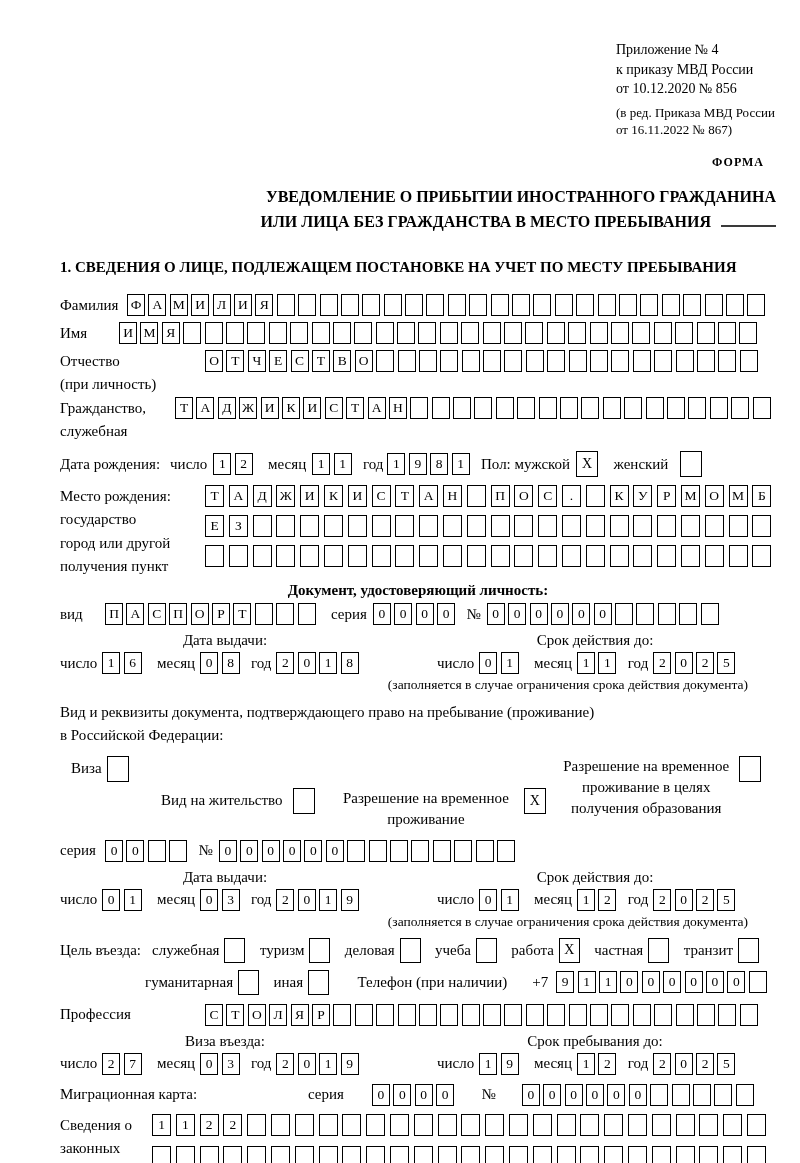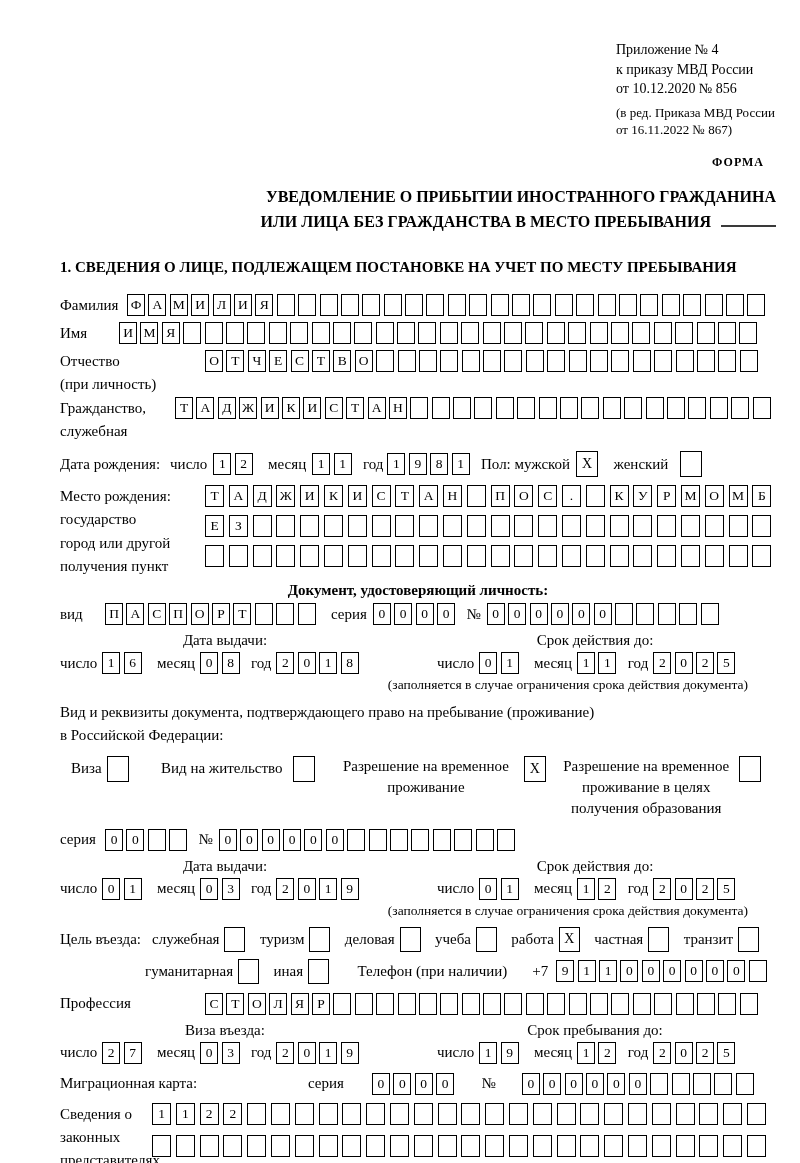--- a/index.html
+++ b/index.html
@@ -40,21 +40,21 @@
   .caprow { display:flex; margin-top:7px; }
   .cap-l { width:330px; text-align:center; }
   .cap-r { width:330px; text-align:center; margin-left:40px; }
   .daterow { display:flex; align-items:center; margin-top:3px; }
   .dgroup { display:flex; align-items:center; }
   .dgroup .lbl { margin-right:5px; }
   .dgroup .mid { margin-left:12px; }
   .dright { margin-left:75px; }
   .note-r { text-align:right; font-size:13.5px; margin-top:3px; margin-right:28px; }
 
-  .gap8 { margin-left:8px; } .gap12 { margin-left:12px; } .gap18 { margin-left:18px; }
+  .gap8 { margin-left:8px; } .gap12 { margin-left:12px; } .gap18 { margin-left:18px;margin-top:32px; }
   .gap25 { margin-left:25px; }
 
   .permitrow { display:flex; align-items:flex-start; margin-top:8px; }
   .permit-label { text-align:center; line-height:1.4; }
   .purpose { display:flex; align-items:center; }
   .purpose .lbl { margin-left:11px; margin-right:5px; }
 
   .repwrap { display:flex; align-items:flex-start; margin-top:8px; }
   .repright .frow:first-child { margin-top:0; }
 </style>

